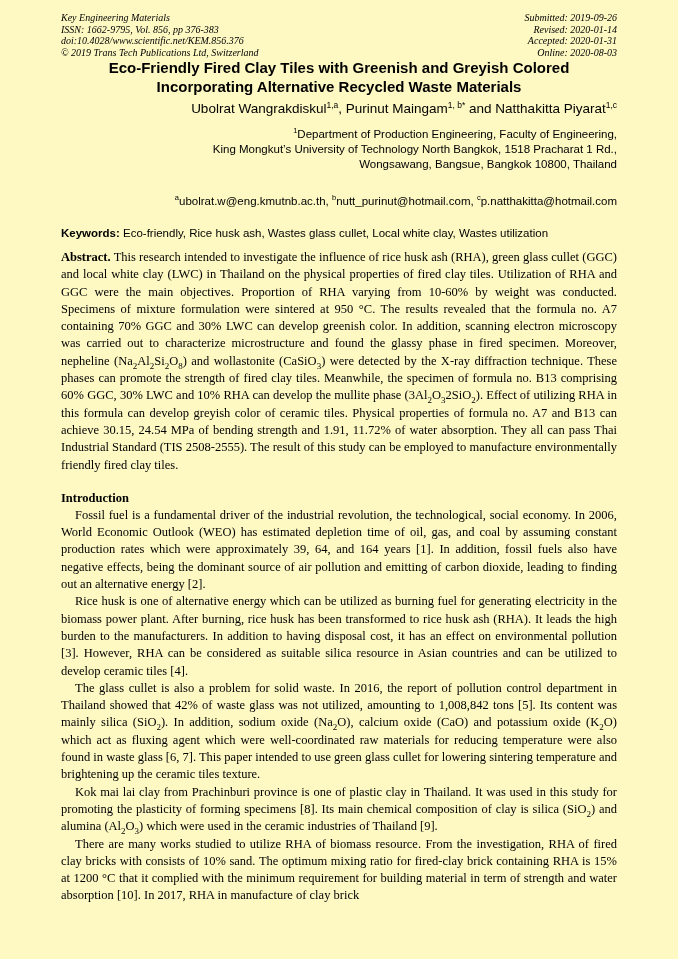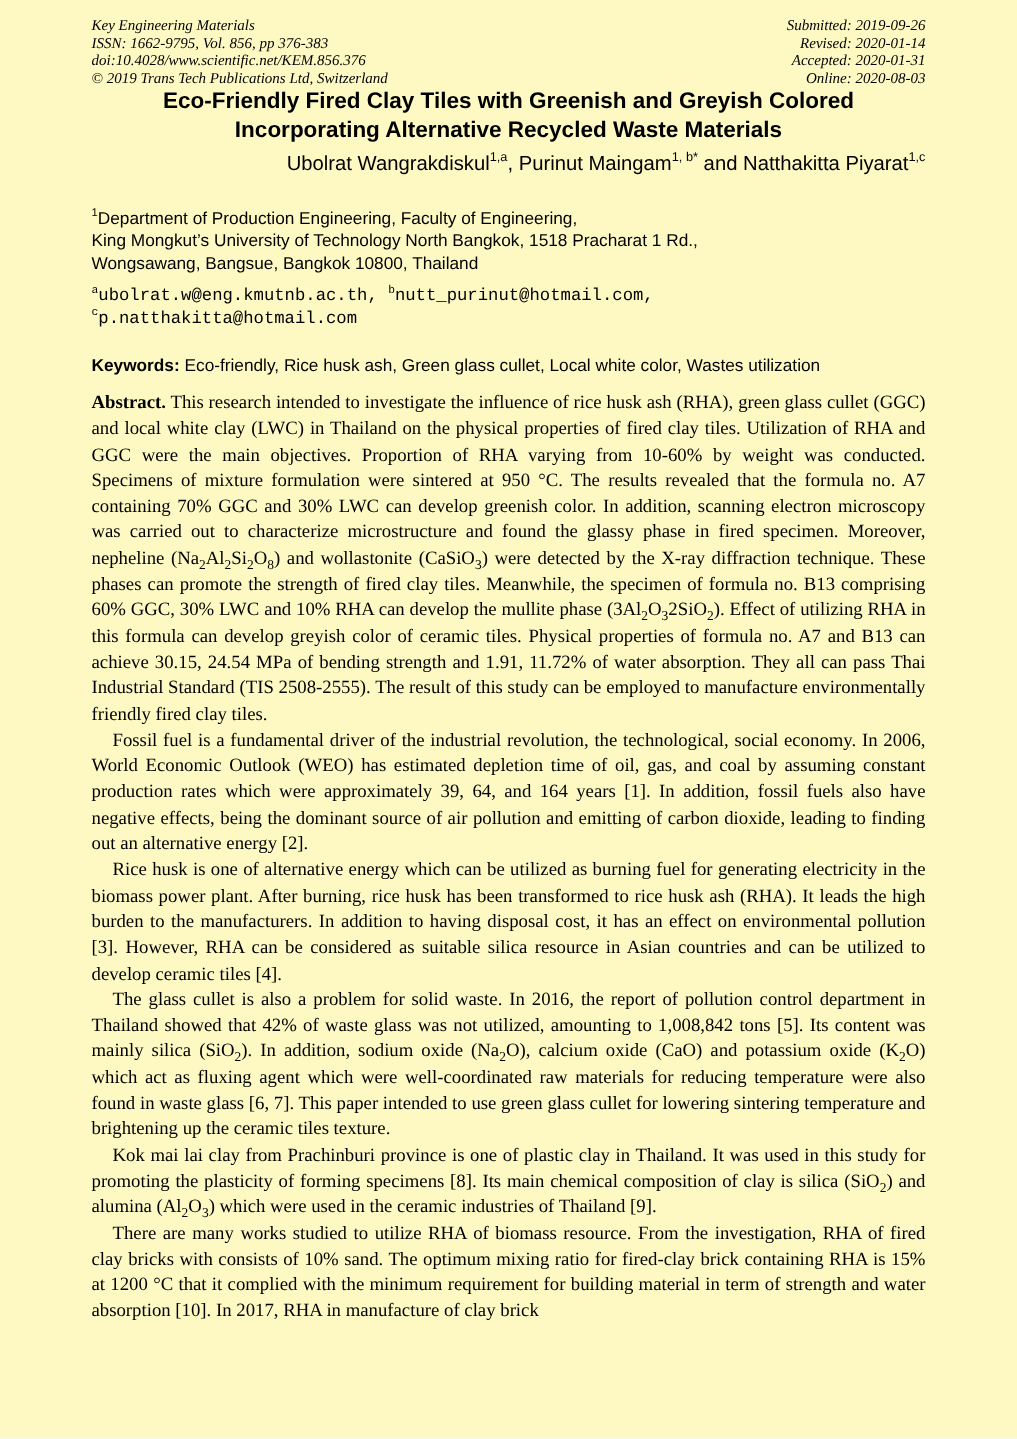--- a/index.html
+++ b/index.html
@@ -28,26 +28,26 @@
     font-weight: bold; font-size: 15px; line-height: 19px;
     text-align: center; 
   }
   .authors {
     font-family: "Liberation Sans", sans-serif;
     font-size: 13.5px; line-height: 18px; text-align: right; margin-top: 4px;
   }
   .authors sup { font-size: 8.5px; }
   .affiliation {
     font-family: "Liberation Sans", sans-serif;
-    font-size: 11.5px; line-height: 15px; text-align: left; margin-top: 21px;
+    font-size: 11.5px; line-height: 15px; text-align: right; margin-top: 9px;
   }
   .affiliation sup, .emails sup { font-size: 7.5px; }
   .emails {
-    font-family: Liberation Mono, monospace;
-    font-size: 11.5px; line-height: 15px; text-align: left; margin-top: 6px;
+    font-family: Liberation Sans, sans-serif;
+    font-size: 11.5px; line-height: 15px; text-align: right; margin-top: 22px;
   }
   .keywords {
     font-family: "Liberation Sans", sans-serif;
     font-size: 11.5px; line-height: 15px; margin-top: 17px;
   }
   .keywords b { font-weight: bold; }
   
   .abstract {
     font-size: 12.5px; line-height: 17.3px;
     text-align: justify; margin-top: 8px;
@@ -86,25 +86,26 @@
 
   <h1 class="paper-title">Eco-Friendly Fired Clay Tiles with Greenish and Greyish Colored Incorporating Alternative Recycled Waste Materials</h1>
 
   <div class="authors">Ubolrat Wangrakdiskul<sup>1,a</sup>, Purinut Maingam<sup>1, b*</sup> and Natthakitta Piyarat<sup>1,c</sup></div>
 
   <div class="affiliation"><sup>1</sup>Department of Production Engineering, Faculty of Engineering,<br>King Mongkut’s University of Technology North Bangkok, 1518 Pracharat 1 Rd.,<br>Wongsawang, Bangsue, Bangkok 10800, Thailand</div>
 
   <div class="emails"><sup>a</sup>ubolrat.w@eng.kmutnb.ac.th, <sup>b</sup>nutt_purinut@hotmail.com, <sup>c</sup>p.natthakitta@hotmail.com</div>
 
   <p class="keywords"><b>Keywords:</b>
-    <span>Eco-friendly, Rice husk ash, Green glass cullet, Local white color, Wastes utilization</span></p>
+    <span>Eco-friendly, Rice husk ash, Wastes glass cullet, Local white clay, Wastes utilization</span></p>
 
   <p class="abstract"><b>Abstract.</b>
     <span>This research intended to investigate the influence of rice husk ash (RHA), green glass cullet (GGC) and local white clay (LWC) in Thailand on the physical properties of fired clay tiles. Utilization of RHA and GGC were the main objectives. Proportion of RHA varying from 10-60% by weight was conducted. Specimens of mixture formulation were sintered at 950 °C. The results revealed that the formula no. A7 containing 70% GGC and 30% LWC can develop greenish color. In addition, scanning electron microscopy was carried out to characterize microstructure and found the glassy phase in fired specimen. Moreover, nepheline (Na<sub>2</sub>Al<sub>2</sub>Si<sub>2</sub>O<sub>8</sub>) and wollastonite (CaSiO<sub>3</sub>) were detected by the X-ray diffraction technique. These phases can promote the strength of fired clay tiles. Meanwhile, the specimen of formula no. B13 comprising 60% GGC, 30% LWC and 10% RHA can develop the mullite phase (3Al<sub>2</sub>O<sub>3</sub>2SiO<sub>2</sub>). Effect of utilizing RHA in this formula can develop greyish color of ceramic tiles. Physical properties of formula no. A7 and B13 can achieve 30.15, 24.54 MPa of bending strength and 1.91, 11.72% of water absorption. They all can pass Thai Industrial Standard (TIS 2508-2555). The result of this study can be employed to manufacture environmentally friendly fired clay tiles.</span></p>
 
+  <h2 class="section-heading">Introduction</h2>
 
   <p class="body-para">Fossil fuel is a fundamental driver of the industrial revolution, the technological, social economy. In 2006, World Economic Outlook (WEO) has estimated depletion time of oil, gas, and coal by assuming constant production rates which were approximately 39, 64, and 164 years [1]. In addition, fossil fuels also have negative effects, being the dominant source of air pollution and emitting of carbon dioxide, leading to finding out an alternative energy [2].</p>
   <p class="body-para">Rice husk is one of alternative energy which can be utilized as burning fuel for generating electricity in the biomass power plant. After burning, rice husk has been transformed to rice husk ash (RHA). It leads the high burden to the manufacturers. In addition to having disposal cost, it has an effect on environmental pollution [3]. However, RHA can be considered as suitable silica resource in Asian countries and can be utilized to develop ceramic tiles [4].</p>
   <p class="body-para">The glass cullet is also a problem for solid waste. In 2016, the report of pollution control department in Thailand showed that 42% of waste glass was not utilized, amounting to 1,008,842 tons [5]. Its content was mainly silica (SiO<sub>2</sub>). In addition, sodium oxide (Na<sub>2</sub>O), calcium oxide (CaO) and potassium oxide (K<sub>2</sub>O) which act as fluxing agent which were well-coordinated raw materials for reducing temperature were also found in waste glass [6, 7]. This paper intended to use green glass cullet for lowering sintering temperature and brightening up the ceramic tiles texture.</p>
   <p class="body-para">Kok mai lai clay from Prachinburi province is one of plastic clay in Thailand. It was used in this study for promoting the plasticity of forming specimens [8]. Its main chemical composition of clay is silica (SiO<sub>2</sub>) and alumina (Al<sub>2</sub>O<sub>3</sub>) which were used in the ceramic industries of Thailand [9].</p>
   <p class="body-para">There are many works studied to utilize RHA of biomass resource. From the investigation, RHA of fired clay bricks with consists of 10% sand. The optimum mixing ratio for fired-clay brick containing RHA is 15% at 1200 °C that it complied with the minimum requirement for building material in term of strength and water absorption [10]. In 2017, RHA in manufacture of clay brick</p>
 
 </div>
 
 </body></html>

